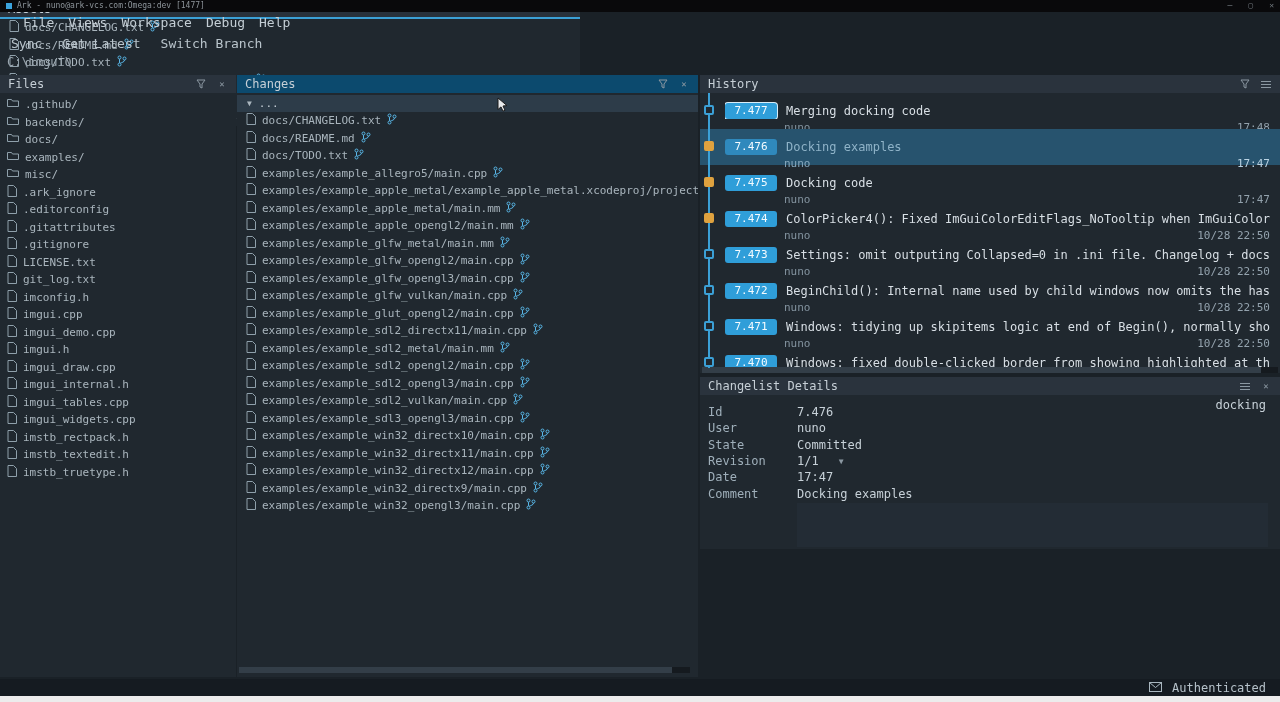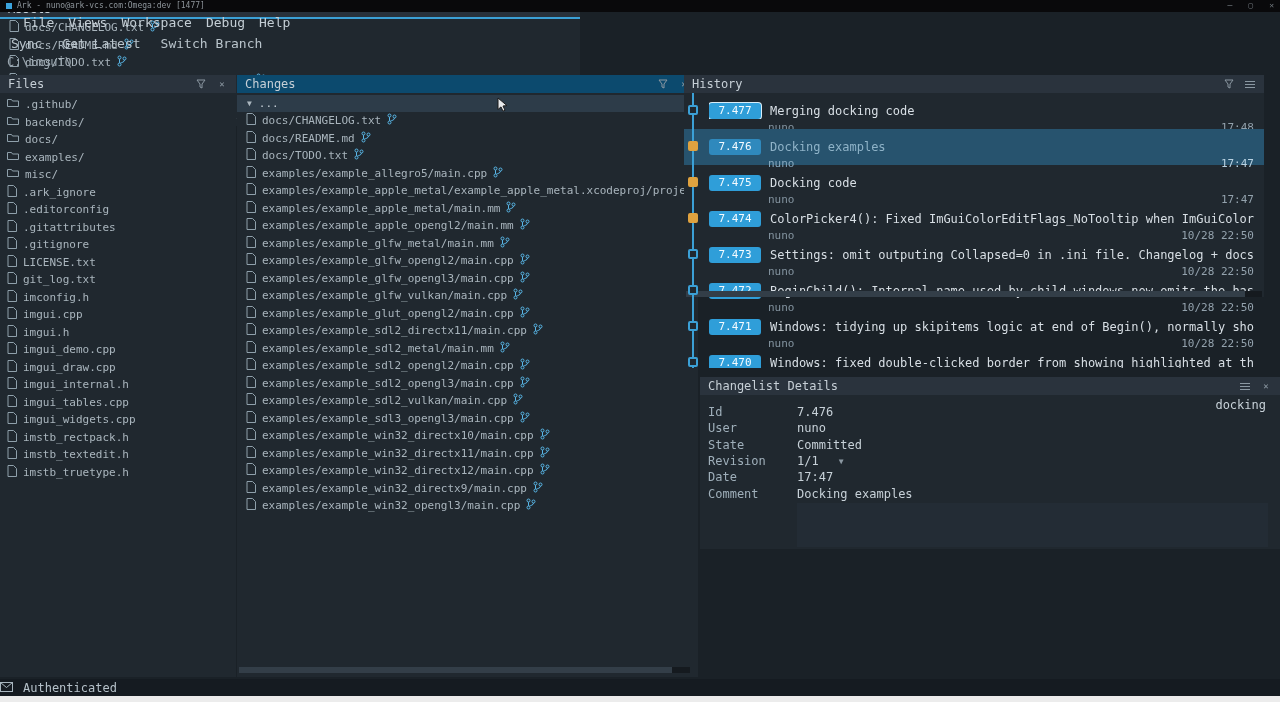--- a/index.html
+++ b/index.html
@@ -31,21 +31,21 @@
   .change-list{overflow:hidden;height:520px;}
   .change-row,.asset-row{display:flex;align-items:center;height:17.5px;padding-left:9px;gap:6px;font-size:11px;color:#a9b5bd;white-space:nowrap;overflow:hidden;}
   .rowlabel{flex:0 0 auto;}
   .hscroll{position:absolute;height:6px;background:#151a1f;}
   .hscroll .thumb{height:100%;background:#333e48;}
   .changes-hscroll{left:2px;right:8px;bottom:4px;}
   .changes-hscroll .thumb{width:96%;}
   .history-hscroll{left:2px;right:2px;bottom:0;}
   .history-hscroll .thumb{width:97%;}
   
-  .history-panel{left:684px;top:75px;width:580px;height:222px;}
+  .history-panel{left:700px;top:75px;width:580px;height:298px;}
   .history-list{position:relative;height:275px;overflow:hidden;}
   .graph-line{position:absolute;left:8px;top:0;bottom:0;width:2px;background:#3ba0d6;z-index:3;pointer-events:none;}
   .history-entry{position:relative;height:36px;box-sizing:border-box;padding:9px 0 0 25px;}
   .history-entry.selected{background:#27536e;}
   .hline1{display:flex;align-items:center;height:17px;gap:9px;white-space:nowrap;overflow:hidden;}
   .badge{flex:0 0 auto;min-width:40px;text-align:center;background:#2f9ed9;color:#f4fbff;font-size:11px;border-radius:3px;padding:1px 6px 2px;}
   .history-entry.outlined .badge{box-shadow:0 0 0 1px #d8edf8;}
   .history-entry.selected .badge{background:#2f89bd;}
   .htitle{font-size:12px;color:#d8dfe5;}
   .history-entry.selected .htitle{color:#8fb3c8;}
@@ -63,21 +63,21 @@
   .fvalue{color:#c7d1d8;}
   .branch-label{position:absolute;right:14px;top:3px;color:#c7d1d8;}
   .rev-box{display:inline-flex;align-items:center;gap:20px;}
   .rev-arrow{font-size:8px;color:#8b98a2;}
   .comment-area{position:absolute;left:97px;right:12px;top:108px;height:44px;background:#232c35;}
   
   .assets-panel{left:700px;top:551px;width:580px;height:126px;background:#20282f;}
   .assets-header{height:17px;background:#28313b;border-bottom:2px solid #3ba0d6;display:flex;align-items:center;padding:0 8px;font-size:12px;color:#c6cfd6;}
   .asset-list{overflow:hidden;height:105px;}
   
-  .statusbar{position:absolute;left:0;top:679px;right:0;height:17px;background:#151b21;display:flex;align-items:center;justify-content:flex-start;padding-right:14px;gap:10px;font-size:12px;color:#b5c1c9;}
+  .statusbar{position:absolute;left:0;top:679px;right:0;height:17px;background:#151b21;display:flex;align-items:center;justify-content:flex-end;padding-right:14px;gap:10px;font-size:12px;color:#b5c1c9;}
   .bottom-strip{position:absolute;left:0;top:696px;right:0;height:6px;background:#ececec;}
   .cursor{position:absolute;left:497px;top:97px;z-index:50;pointer-events:none;}
 </style>
 </head>
 <body>
 
 <div class="app">
 
   <div class="titlebar">
     <span class="appicon"></span>
@@ -207,28 +207,28 @@
     <span><svg width="10" height="12" viewBox="0 0 10 12">
               <path d="M1 0.5h5.5L9.5 3.5V11.5H1z" fill="none" stroke="#8fa0ab"></path>
             </svg></span>
     <span class="rowlabel label">imgui.cpp</span>
   </div>
         <div class="tree-row">
 
     <span><svg width="10" height="12" viewBox="0 0 10 12">
               <path d="M1 0.5h5.5L9.5 3.5V11.5H1z" fill="none" stroke="#8fa0ab"></path>
             </svg></span>
+    <span class="rowlabel label">imgui_demo.cpp</span>
+  </div>
+        <div class="tree-row">
+
+    <span><svg width="10" height="12" viewBox="0 0 10 12">
+              <path d="M1 0.5h5.5L9.5 3.5V11.5H1z" fill="none" stroke="#8fa0ab"></path>
+            </svg></span>
     <span class="rowlabel label">imgui.h</span>
-  </div>
-        <div class="tree-row">
-
-    <span><svg width="10" height="12" viewBox="0 0 10 12">
-              <path d="M1 0.5h5.5L9.5 3.5V11.5H1z" fill="none" stroke="#8fa0ab"></path>
-            </svg></span>
-    <span class="rowlabel label">imgui_demo.cpp</span>
   </div>
         <div class="tree-row">
 
     <span><svg width="10" height="12" viewBox="0 0 10 12">
               <path d="M1 0.5h5.5L9.5 3.5V11.5H1z" fill="none" stroke="#8fa0ab"></path>
             </svg></span>
     <span class="rowlabel label">imgui_draw.cpp</span>
   </div>
         <div class="tree-row">
 

